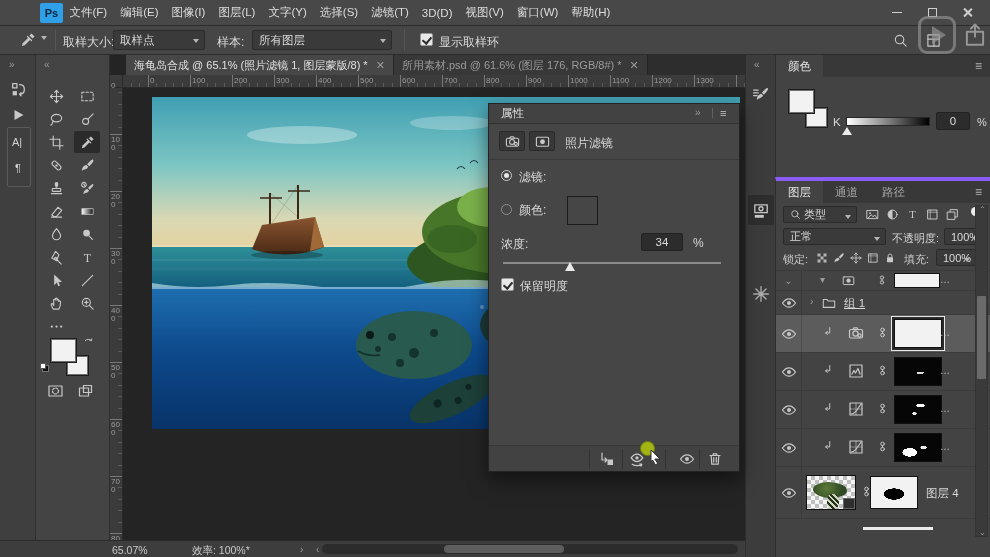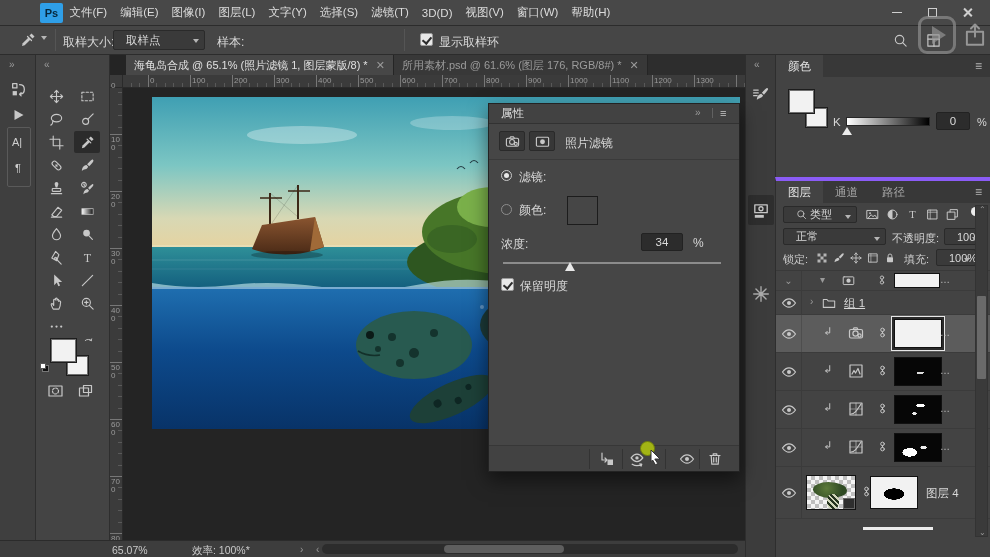--- a/index.html
+++ b/index.html
@@ -16,21 +16,21 @@
 .wc{position:absolute;top:0;width:30px;height:24px;display:flex;align-items:center;justify-content:center}
 .wc-min span{display:block;width:10px;border-top:1.5px solid #cfcfcf}
 .wc-max span{display:block;width:9px;height:9px;border:1.5px solid #cfcfcf}
 .wc-close span{position:relative;display:block;width:11px;height:11px}
 .wc-close span::before,.wc-close span::after{content:"";position:absolute;left:5px;top:0;width:1.5px;height:11px;background:#cfcfcf}
 .wc-close span::before{transform:rotate(45deg)}.wc-close span::after{transform:rotate(-45deg)}
 
 .optionsbar{position:absolute;left:0;top:26px;width:990px;height:29px;background:#464646;border-bottom:1px solid #2c2c2c}
 .ob-sep{position:absolute;top:3px;width:1px;height:22px;background:#383838;border-right:1px solid #555}
 .ob-label{position:absolute;top:8px;font-size:12px;color:#d8d8d8;white-space:nowrap}
-.select{position:absolute;background:#3a3a3a;border:1px solid #2a2a2a;border-radius:2px;height:20px;top:4px;font-size:11.5px;color:#dadada;display:flex;align-items:center;padding:0 12px}
+.select{position:absolute;background:#3a3a3a;border:1px solid #2a2a2a;border-radius:2px;height:20px;top:4px;font-size:11.5px;color:#dadada;display:flex;align-items:center;padding:0 6px}
 .select .car{position:absolute;right:5px;top:8px;border-left:3.5px solid transparent;border-right:3.5px solid transparent;border-top:4.5px solid #b5b5b5}
 .cb{position:absolute;width:13px;height:13px;background:#e8e8e8;border:1px solid #9a9a9a;border-radius:2px}
 .cb::after{content:"";position:absolute;left:3px;top:1px;width:4px;height:7px;border-right:2px solid #2c2c2c;border-bottom:2px solid #2c2c2c;transform:rotate(40deg)}
 
 .leftdock{position:absolute;left:0;top:55px;width:36px;height:485px;background:#3f3f3f;border-right:1px solid #2e2e2e}
 .toolbar{position:absolute;left:36px;top:55px;width:74px;height:485px;background:#444;border-right:1px solid #2e2e2e}
 .chev{color:#9a9a9a;font-size:10px}
 .toolbtn{position:absolute;width:26px;height:22px;display:flex;align-items:center;justify-content:center;border-radius:2px}
 .toolbtn.sel{background:#2b2b2b}
 .dockbox{position:absolute;border:1px solid #5a5a5a;border-radius:2px}
@@ -376,20 +376,24 @@
         <use href="#s-eyedrop"></use>
       </svg>
     <span class="abs" style="left:41px;top:10px;border-left:3.5px solid transparent;border-right:3.5px solid transparent;border-top:4.5px solid #b5b5b5"></span>
     <div class="ob-sep" style="left:55px"></div>
     <span class="ob-label" style="left:63px">取样大小:</span>
     <div class="select" style="left:113px;width:92px">
         <span>取样点</span>
         <span class="car"></span>
       </div>
     <span class="ob-label" style="left:217px">样本:</span>
+    <div class="select" style="left:252px;width:140px">
+        <span>所有图层</span>
+        <span class="car"></span>
+      </div>
     <div class="ob-sep" style="left:404px"></div>
     <span class="cb" style="left:420px;top:7px"></span>
     <span class="ob-label" style="left:439px">显示取样环</span>
     <svg class="i abs" style="left:893px;top:7px" width="15" height="15">
         <use href="#s-search"></use>
       </svg>
     <svg class="i abs" style="left:926px;top:7px" width="15" height="15">
         <use href="#s-grid"></use>
       </svg>
   </div>

